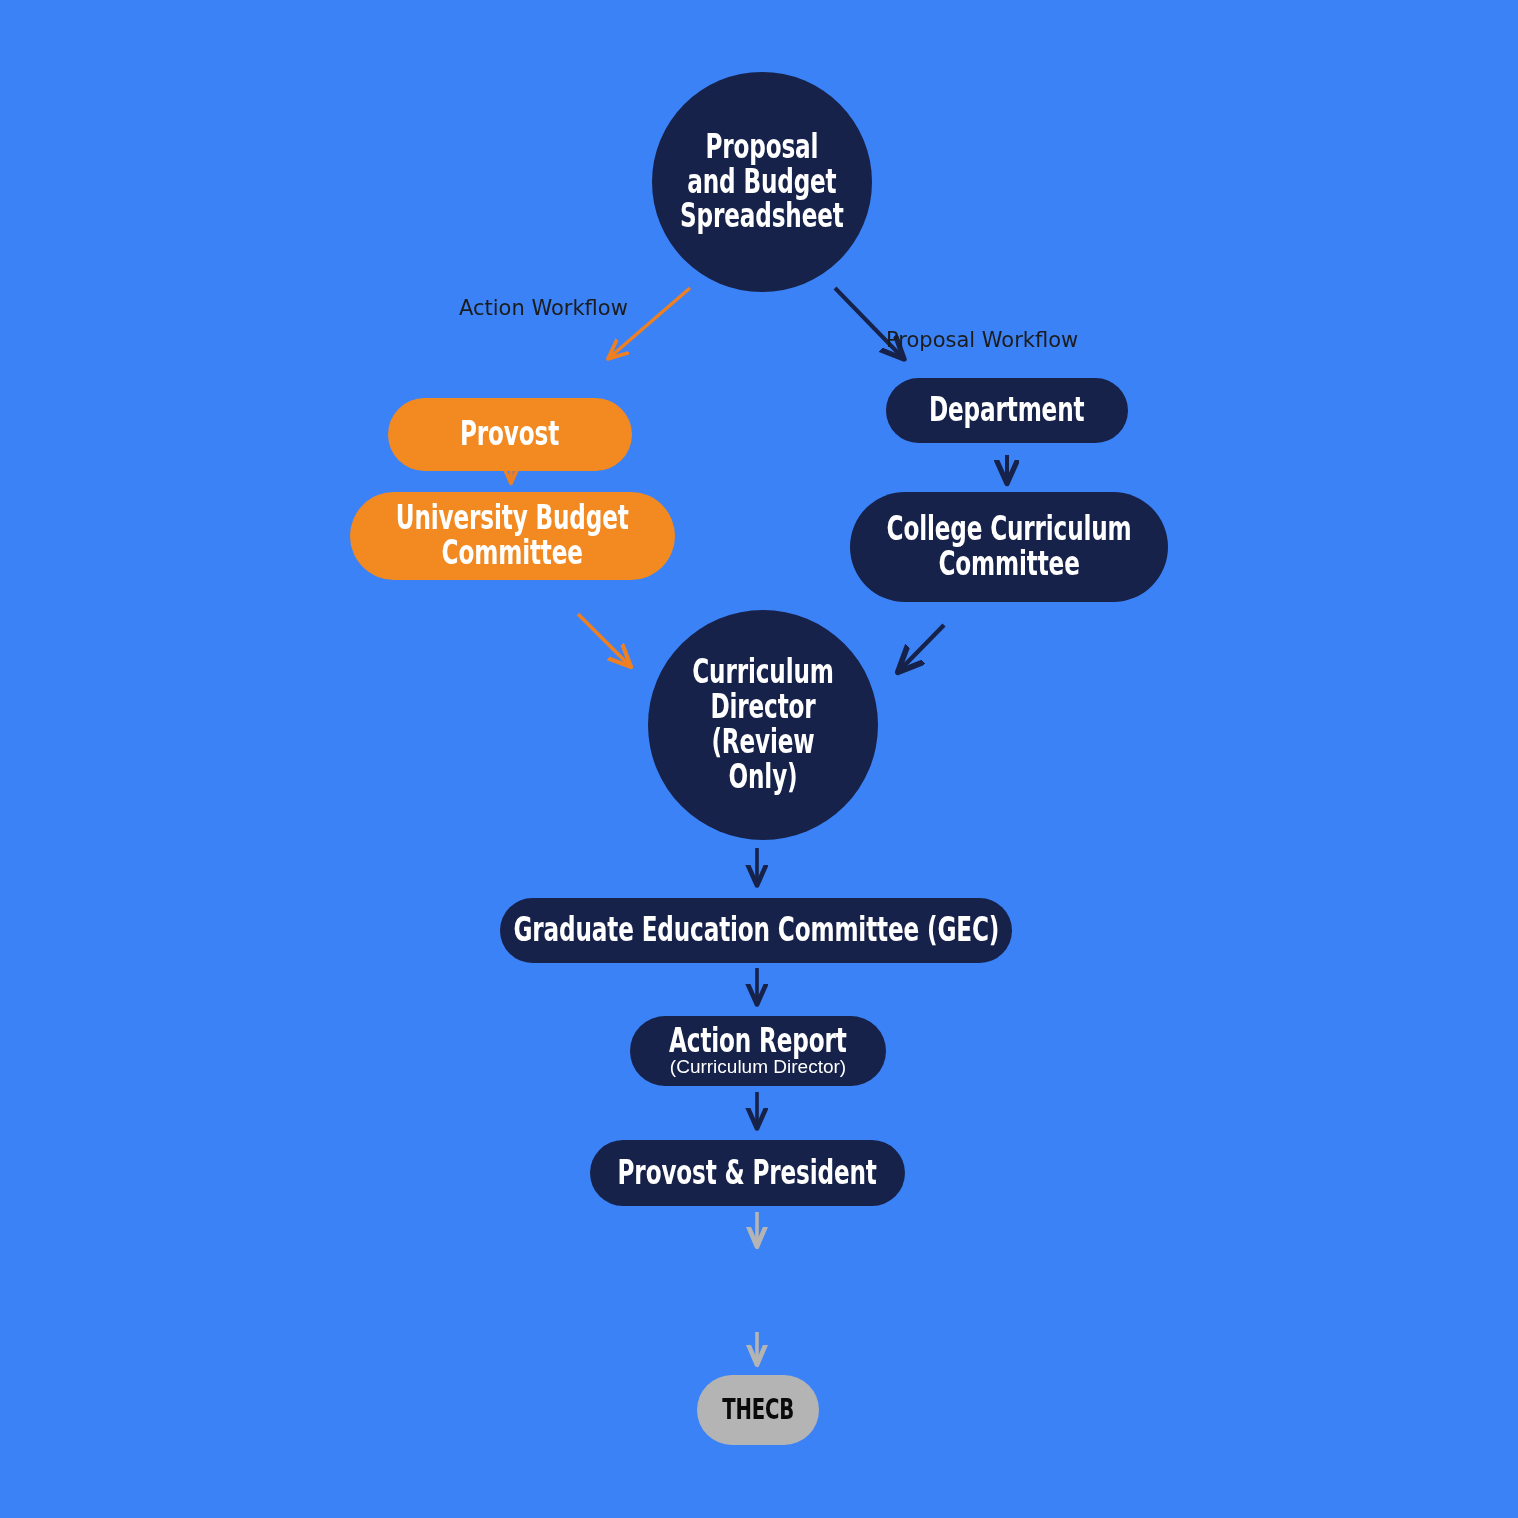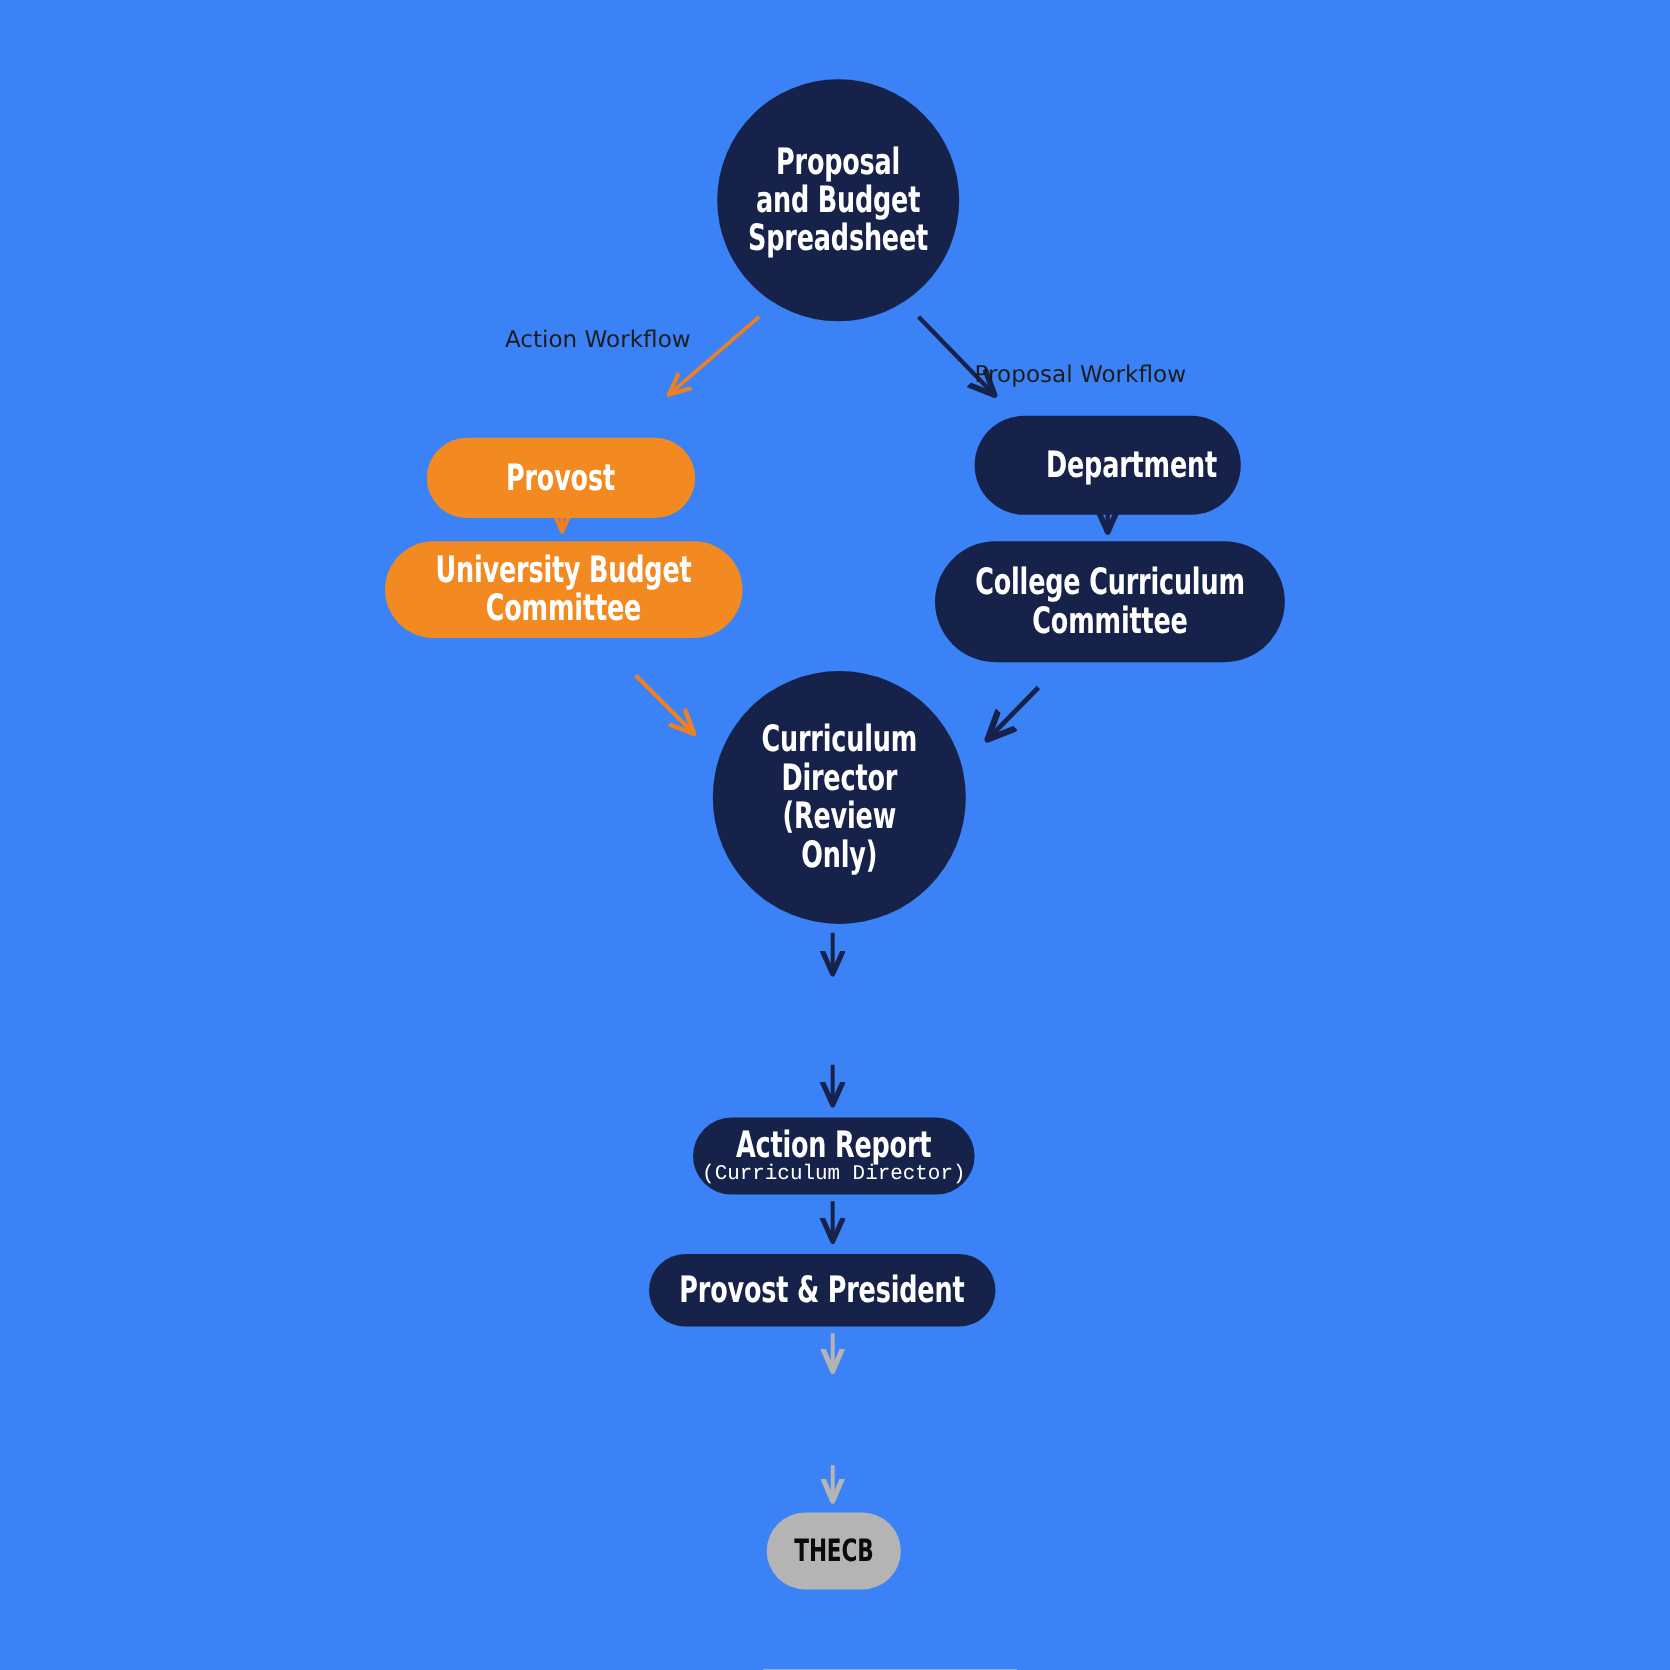--- a/index.html
+++ b/index.html
@@ -42,21 +42,21 @@
     letter-spacing: -0.2px;
     transform: scaleX(0.78);
     transform-origin: center center;
     white-space: nowrap;
     line-height: 1.06;
   }
   .node .title.wrap {
     white-space: normal;
   }
   .node .subtitle {
-    font-family: Liberation Mono, monospace;
+    font-family: Liberation Sans, sans-serif;
     font-weight: normal;
     white-space: nowrap;
     line-height: 1.1;
     text-align: right;
   }
   .circle   { border-radius: 50%; }
   .pill     { border-radius: 999px; }
   .navy     { background: #16224a; color: #ffffff; }
   .orange   { background: #f28a21; color: #ffffff; }
   .grey     { background: #b4b4b4; color: #0a0a0a; }
@@ -69,21 +69,21 @@
     white-space: nowrap;
   }
 
   
   #n-proposal      { left: 652px;  top: 72px;   width: 220px; height: 220px; }
   #n-proposal .title { font-size: 33px; }
 
   #n-provost       { left: 388px;  top: 378px;  width: 244px; height: 73px; margin-top: 20px; }
   #n-provost .title { font-size: 33px; }
 
-  #n-department    { left: 886px;  top: 378px;  width: 242px; height: 90px; align-items: flex-end; }
+  #n-department    { left: 886px;  top: 378px;  width: 242px; height: 65px; }
   #n-department .title { font-size: 33px; }
 
   #n-ubc           { left: 350px;  top: 492px;  width: 325px; height: 88px; }
   #n-ubc .title    { font-size: 33px; }
 
   #n-ccc           { left: 850px;  top: 492px;  width: 318px; height: 110px; }
   #n-ccc .title    { font-size: 33px; }
 
   #n-curdir        { left: 648px;  top: 610px;  width: 230px; height: 230px; }
   #n-curdir .title { font-size: 33px; }
@@ -179,20 +179,23 @@
   </div>
 
   <div id="n-curdir" class="node circle navy">
     <div class="title wrap">
       <span>Curriculum</span><br>
       <span>Director</span><br>
       <span>(Review Only)</span>
     </div>
   </div>
 
+  <div id="n-gec" class="node pill navy">
+    <div class="title">Graduate Education Committee (GEC)</div>
+  </div>
 
   <div id="n-action" class="node pill navy">
     <div class="title">Action Report</div>
     <div class="subtitle">(Curriculum Director)</div>
   </div>
 
   <div id="n-provpres" class="node pill navy">
     <div class="title">Provost &amp; President</div>
   </div>
 

